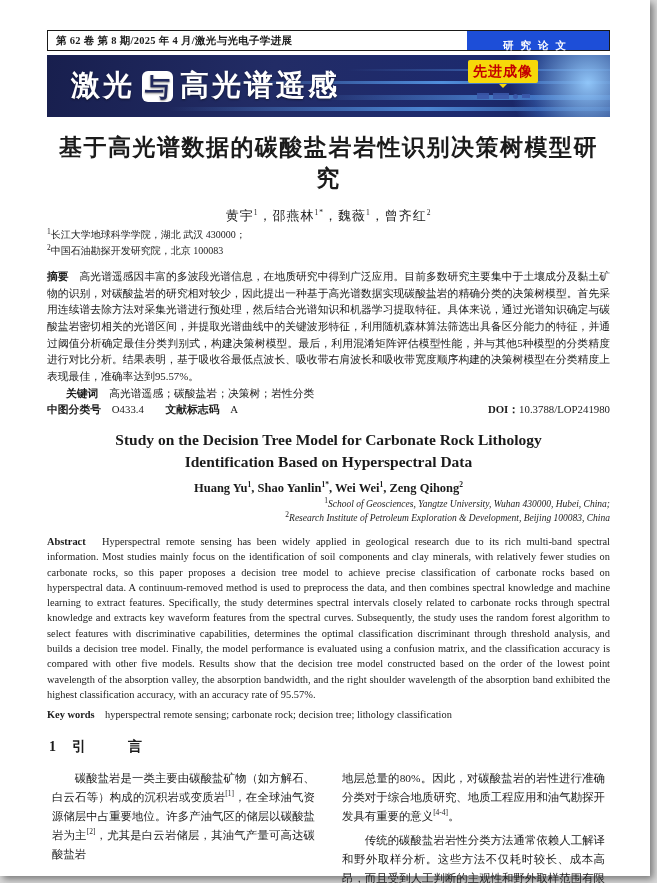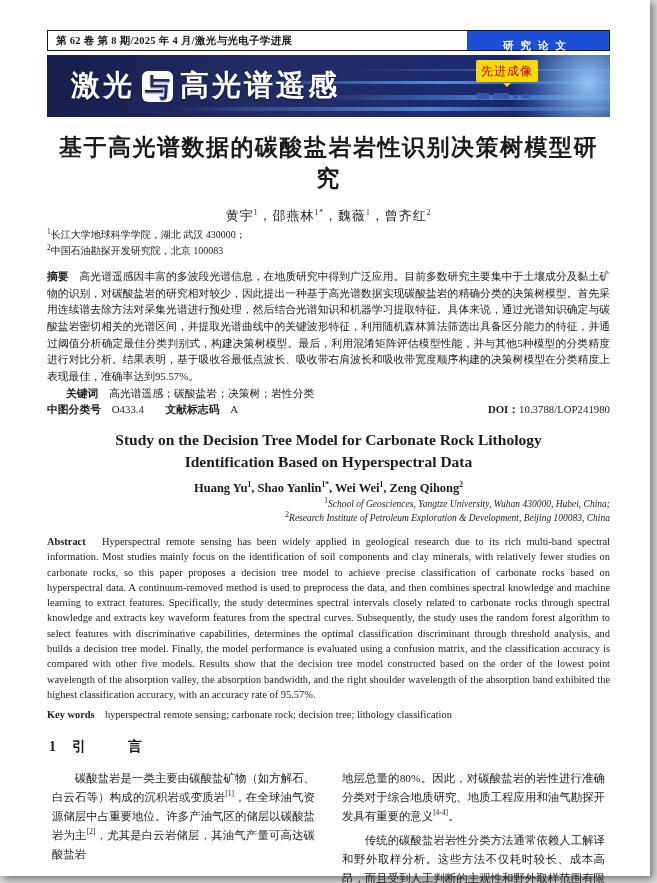--- a/index.html
+++ b/index.html
@@ -26,22 +26,22 @@
   .s4{left:300px;top:14px;width:340px;height:2px;opacity:.6;}
   .glow{position:absolute;right:-20px;top:0;width:140px;height:62px;
     background:radial-gradient(circle at 70% 45%,rgba(150,205,255,.95),rgba(70,130,220,.35) 55%,rgba(0,0,0,0) 75%);}
   .logo{position:absolute;left:24px;top:50%;transform:translateY(-50%);
     display:flex;align-items:center;gap:7px;color:#ffffff;
     font-family:"Liberation Sans","DejaVu Sans",sans-serif;font-weight:bold;
     font-size:29px;letter-spacing:3px;text-shadow:0 1px 2px rgba(0,0,0,.5);}
   .conj{background:#ffffff;color:#20285c;border-radius:6px;width:31px;height:31px;
     line-height:32px;text-align:center;font-size:25px;letter-spacing:0;flex:0 0 auto;}
   .badge{position:absolute;right:72px;top:5px;background:#f6d90a;color:#c40000;
-    font-family:"Liberation Sans","DejaVu Sans",sans-serif;font-weight:normal;
-    font-size:12px;padding:3px 5px 2px;border-radius:2px;letter-spacing:1px;}
+    font-family:"Liberation Sans","DejaVu Sans",sans-serif;font-weight:bold;
+    font-size:14px;padding:3px 5px 2px;border-radius:2px;letter-spacing:1px;}
   .badge:after{content:"";position:absolute;left:50%;bottom:-5px;margin-left:-4px;
     border:4px solid transparent;border-top-color:#f6d90a;border-bottom:0;}
   .decor{position:absolute;right:80px;top:38px;display:flex;gap:4px;align-items:center;}
   .decor i{display:block;background:#3b57a8;opacity:.9;}
   .d1{width:12px;height:6px;} .d2{width:16px;height:6px;} .d3{width:5px;height:5px;border-radius:50%;} .d4{width:8px;height:4px;}
 
   
   .title-cn{margin-top:15px;text-align:center;font-size:23px;font-weight:bold;letter-spacing:1.5px;}
   .authors-cn{margin-top:13px;text-align:center;font-size:13px;letter-spacing:1px;}
   .affil{margin-top:2px;font-size:10px;line-height:1.55;}

